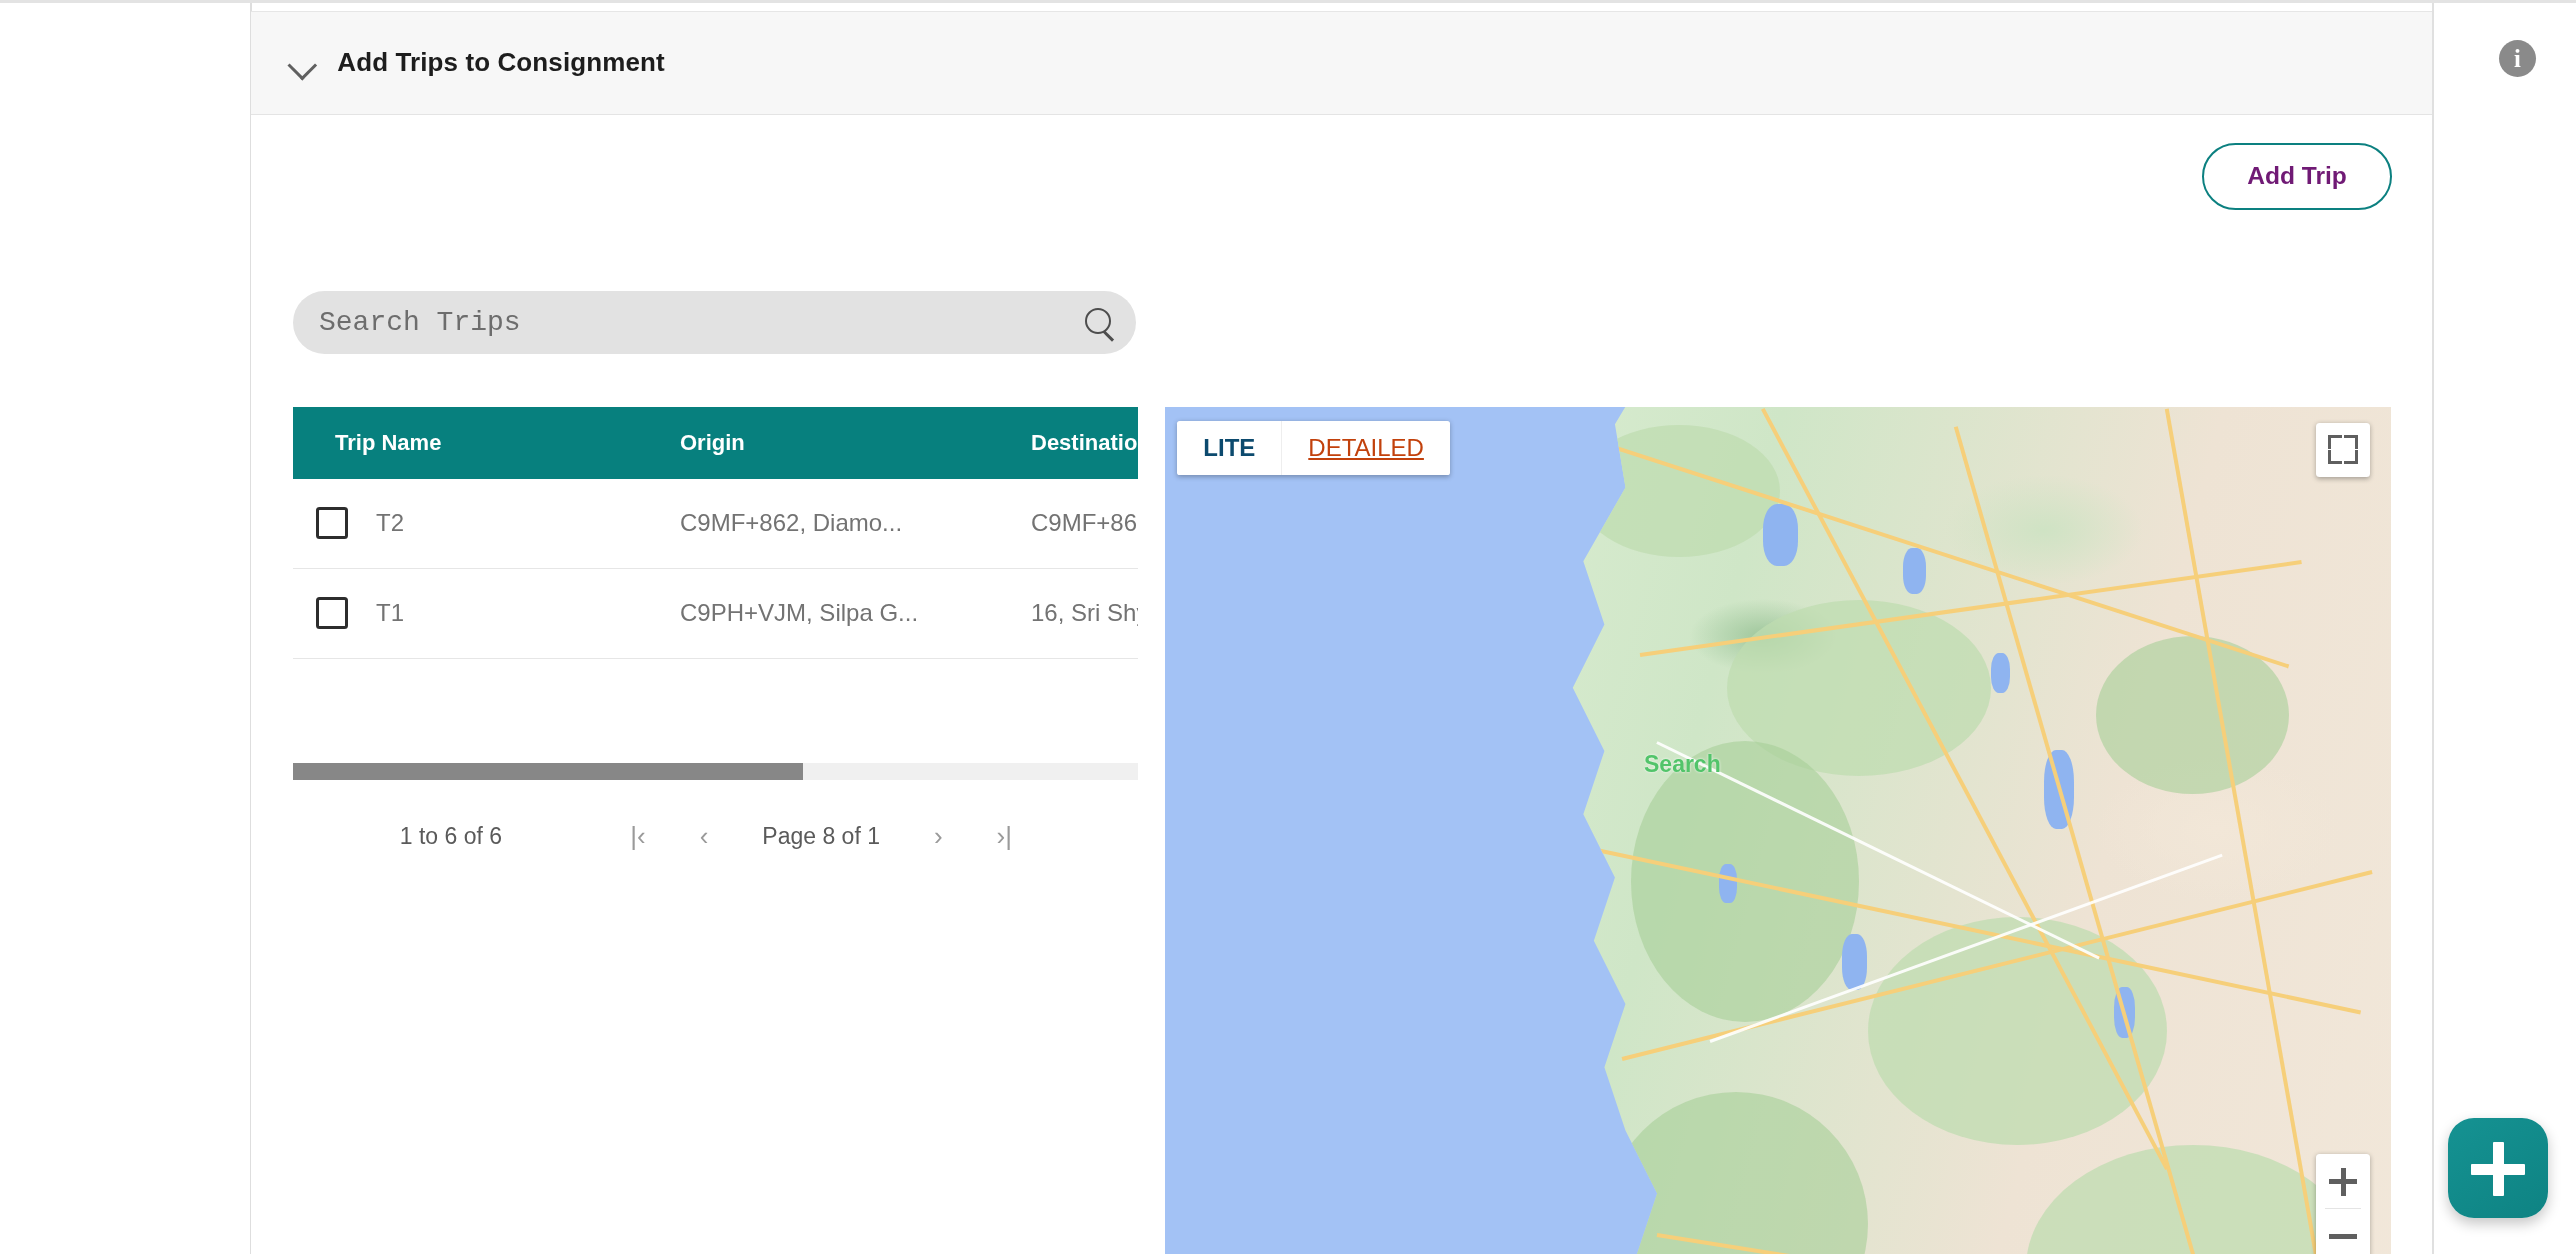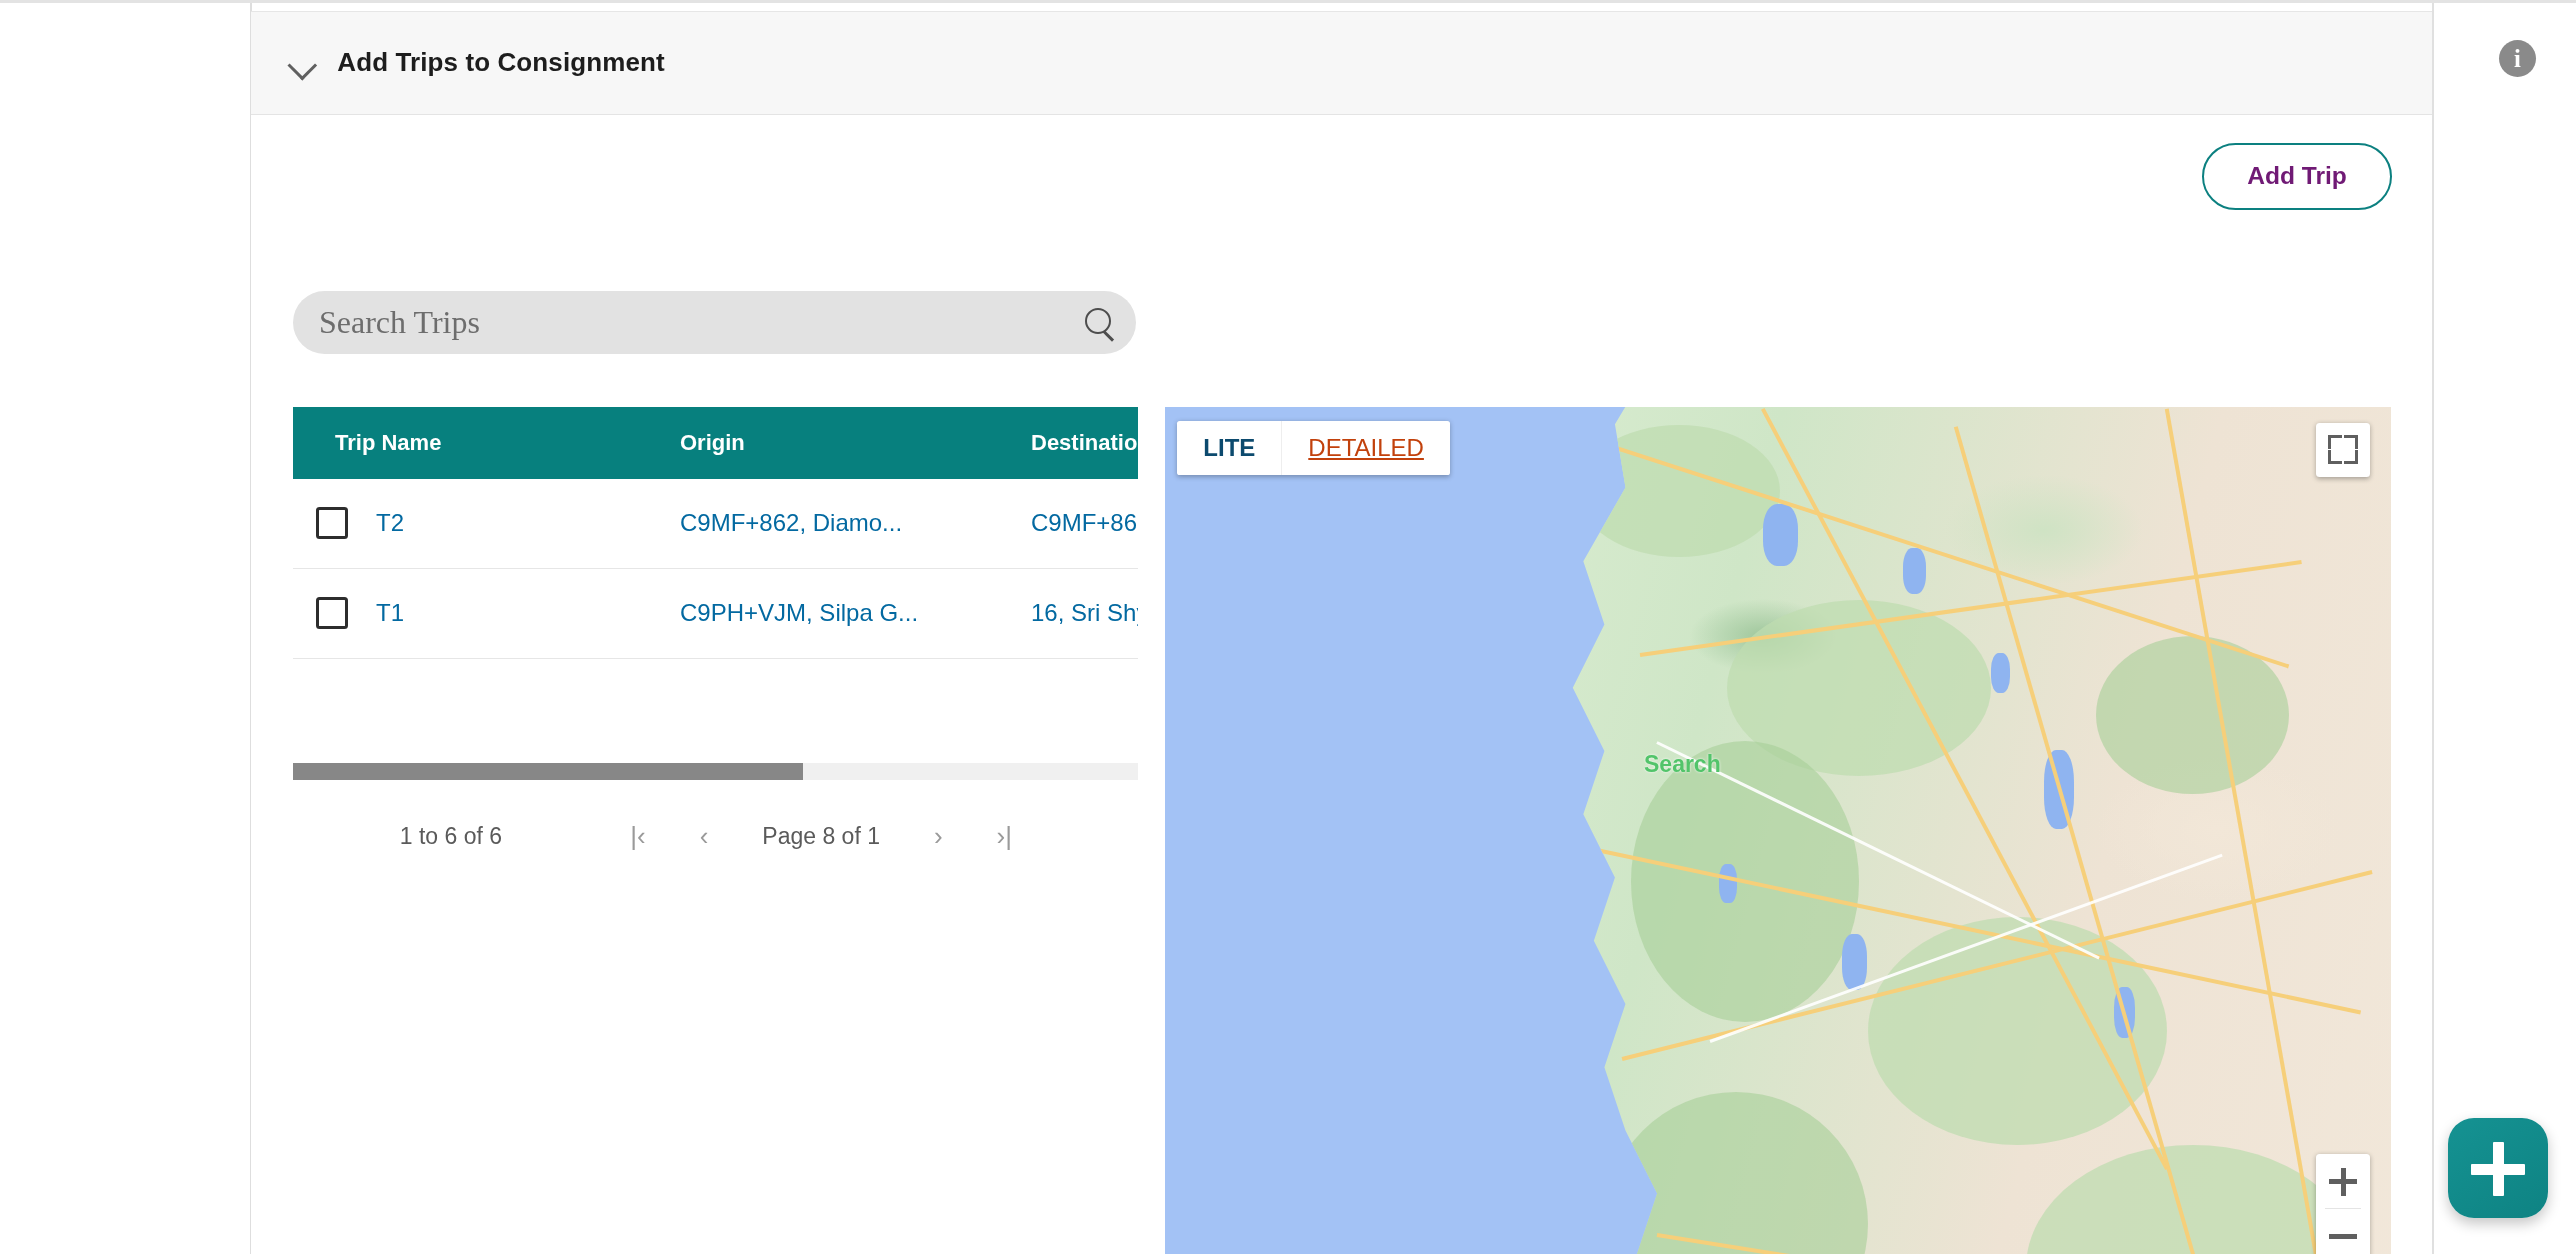--- a/index.html
+++ b/index.html
@@ -72,22 +72,22 @@
 
   
   .search-wrap {
     position:absolute; left:42px; top:176px;
     width:843px; height:63px;
     background:#e2e2e2; border-radius:32px;
     display:flex; align-items:center;
   }
   .search-input {
     flex:1 1 auto; border:none; outline:none; background:transparent;
-    font-family:Liberation Serif, serif;
-    font-size:32px; color:#4a4a4a;
+    font-family:Liberation Mono, monospace;
+    font-size:28px; color:#4a4a4a;
     padding-left:26px;
   }
   .search-input::placeholder { color:#6d6d6d; }
   .search-icon { width:62px; height:63px; position:relative; flex:0 0 auto; }
   .search-icon::before {
     content:""; position:absolute; left:10.5px; top:17.6px;
     width:22px; height:22px; border:2.6px solid #4d4d4d; border-radius:50%;
   }
   .search-icon::after {
     content:""; position:absolute; left:30px; top:39px;
@@ -112,21 +112,21 @@
   .gh-origin { width:351px; }
   .gh-dest { width:351px; }
   .gh-extra { width:281px; }
 
   .grid-body { width:1371px; }
   .grid-row {
     display:flex; align-items:center; height:90px;
     border-bottom:0.9px solid #e6e6e6; background:#fff;
   }
   .grid-row:last-child { border-bottom:none; }
-  .cell { font-size:24px; color:#0369a1; white-space:nowrap; }
+  .cell { font-size:24px; color:#737373; white-space:nowrap; }
   .c-trip { width:387px; display:flex; align-items:center; padding-left:23px; }
   .c-origin { width:351px; }
   .c-dest { width:351px; }
   .c-extra { width:281px; }
   .row-checkbox {
     width:32px; height:32px; border:3.5px solid #2d2d2d; border-radius:3.5px;
     background:#fff; flex:0 0 auto; margin-right:28px; cursor:pointer;
   }
 
   

